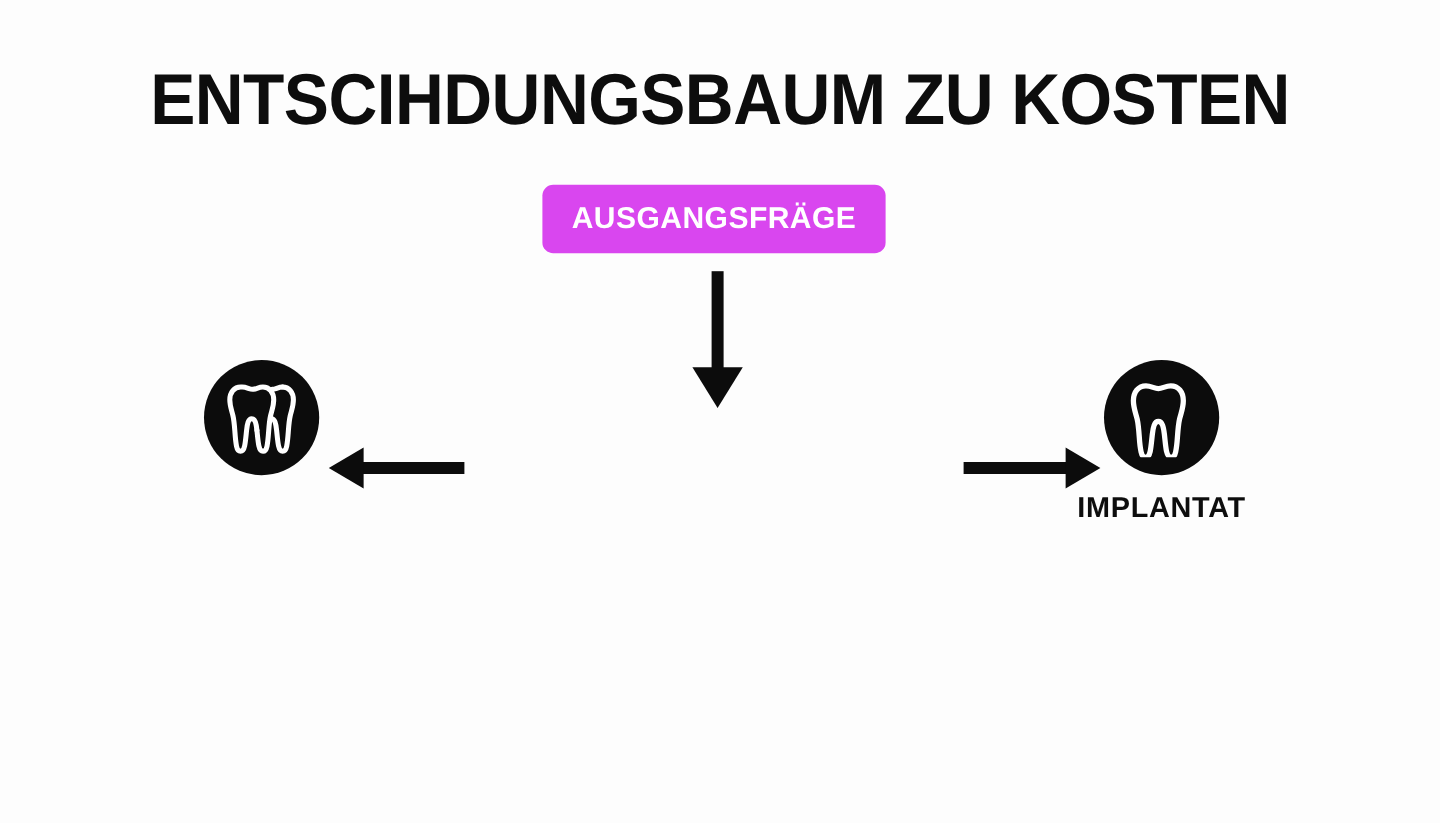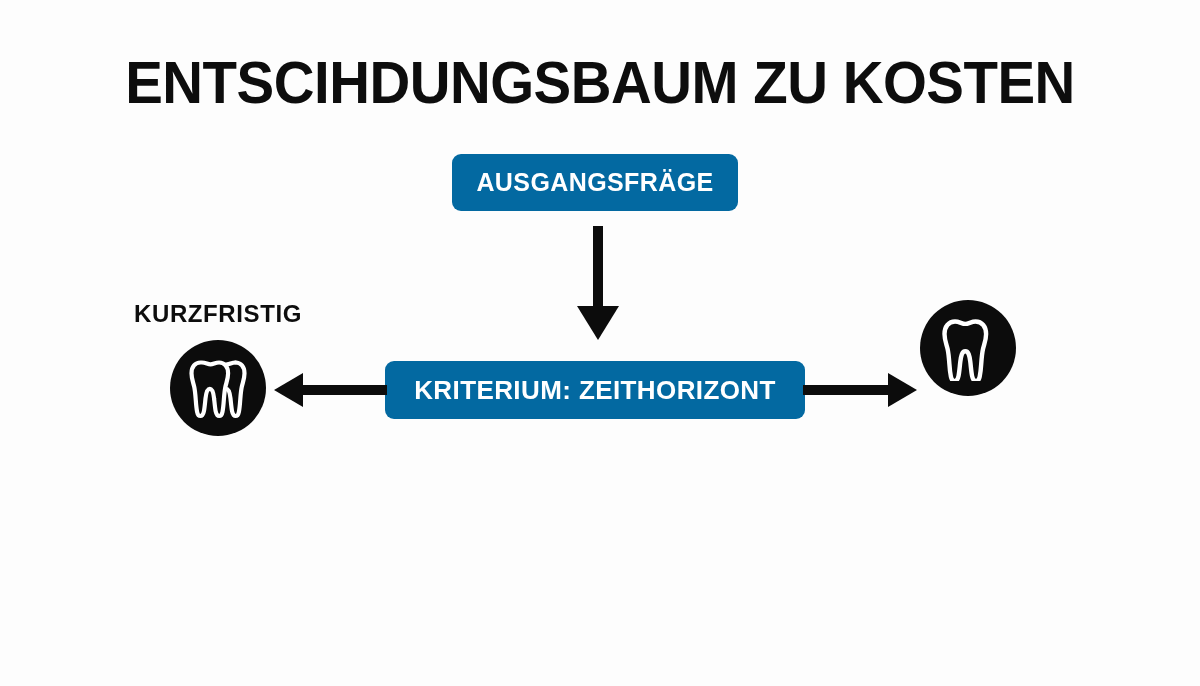--- a/index.html
+++ b/index.html
@@ -36,21 +36,21 @@
     letter-spacing: -0.5px;
     color: #0d0d0d;
     transform: scaleX(0.94);
     transform-origin: 50% 50%;
     white-space: nowrap;
   }
 
   
   .node-box {
     position: absolute;
-    background: #0369a1;
+    background: #d946ef;
     border-radius: 9px;
     color: #ffffff;
     display: flex;
     align-items: center;
     justify-content: center;
     font-family: "Liberation Sans", sans-serif;
     font-weight: 700;
     letter-spacing: 0.4px;
     white-space: nowrap;
     box-sizing: border-box;
@@ -172,43 +172,40 @@
 
   <div class="title">ENTSCIHDUNGSBAUM ZU KOSTEN</div>
 
   <div class="node-box root-box">
     <span>AUSGANGSFRÄGE</span>
   </div>
 
   <div class="arrow-down-shaft"></div>
   <div class="arrow-down-head"></div>
 
-  <div class="node-box criterion-box">
-    <span>KRITERIUM: ZEITHORIZONT</span>
-  </div>
 
   <div class="arrow-left-shaft"></div>
   <div class="arrow-left-head"></div>
 
   <div class="arrow-right-shaft"></div>
   <div class="arrow-right-head"></div>
 
   <div class="branch branch-left">
-    <div class="branch-top-label">KURZFRISTIG</div>
     <div class="icon-circle">
       <svg width="62" height="66" viewBox="0 0 62 66" fill="none">
         <path d="M13.5 7.5C8.2 7.5 4.5 11.8 4.5 18.2c0 5.2 1.6 8.8 2.7 13.6 0.9 3.9 1.2 8.5 1.6 13.6 0.3 4.2 0.7 8.4 1.3 11.4 0.5 2.6 1.6 4.2 3.3 4.2 1.8 0 2.9-1.7 3.5-4.6 0.7-3.4 1.1-8.3 1.6-12.9 0.6-5.4 1.5-9.6 4.3-9.6 2.8 0 3.7 4.2 4.3 9.6" stroke="#ffffff" stroke-width="4.2" stroke-linecap="round" stroke-linejoin="round"></path>
         <path d="M27.1 43.5c0.5 4.6 0.9 9.5 1.6 12.9 0.6 2.9 1.7 4.6 3.5 4.6 1.7 0 2.8-1.6 3.3-4.2 0.6-3 1-7.2 1.3-11.4 0.4-5.1 0.7-9.7 1.6-13.6 1.1-4.8 2.7-8.4 2.7-13.6 0-6.4-3.7-10.7-9-10.7-3.6 0-5.9 1.9-8.6 1.9-2.7 0-5-1.9-8.6-1.9" stroke="#ffffff" stroke-width="4.2" stroke-linecap="round" stroke-linejoin="round"></path>
         <path d="M48.5 7.5c5.3 0 9 4.3 9 10.7 0 5.2-1.6 8.8-2.7 13.6-0.9 3.9-1.2 8.5-1.6 13.6-0.3 4.2-0.7 8.4-1.3 11.4-0.5 2.6-1.6 4.2-3.3 4.2-1.8 0-2.9-1.7-3.5-4.6-0.7-3.4-1.1-8.3-1.6-12.9-0.6-5.4-1.5-9.6-4.3-9.6" stroke="#ffffff" stroke-width="4.2" stroke-linecap="round" stroke-linejoin="round"></path>
         <path d="M48.5 7.5c-3.6 0-5.9 1.9-8.6 1.9" stroke="#ffffff" stroke-width="4.2" stroke-linecap="round" stroke-linejoin="round"></path>
       </svg>
     </div>
   </div>
 
   <div class="branch branch-right">
     <div class="icon-circle">
       <svg width="54" height="66" viewBox="0 0 54 66" fill="none">
         <path d="M14 6.5C7.6 6.5 3.5 11.6 3.5 19c0 5.8 1.8 9.8 3.1 15.1 1 4.3 1.4 9.5 1.8 15.1 0.3 4.6 0.8 9.2 1.5 12.4 0.6 2.9 1.8 4.6 3.7 4.6 2 0 3.2-1.9 3.9-5.1 0.8-3.8 1.2-9.2 1.8-14.3 0.7-6 1.7-10.6 5-10.6s4.3 4.6 5 10.6c0.6 5.1 1 10.5 1.8 14.3 0.7 3.2 1.9 5.1 3.9 5.1 1.9 0 3.1-1.7 3.7-4.6 0.7-3.2 1.2-7.8 1.5-12.4 0.4-5.6 0.8-10.8 1.8-15.1 1.3-5.3 3.1-9.3 3.1-15.1 0-7.4-4.1-12.5-10.5-12.5-4.3 0-7 2.4-10.3 2.4S18.3 6.5 14 6.5Z" stroke="#ffffff" stroke-width="4.4" stroke-linecap="round" stroke-linejoin="round"></path>
       </svg>
     </div>
+    <div class="branch-bottom-label">IMPLANTAT</div>
   </div>
 
 </div>
 
 </body></html>

